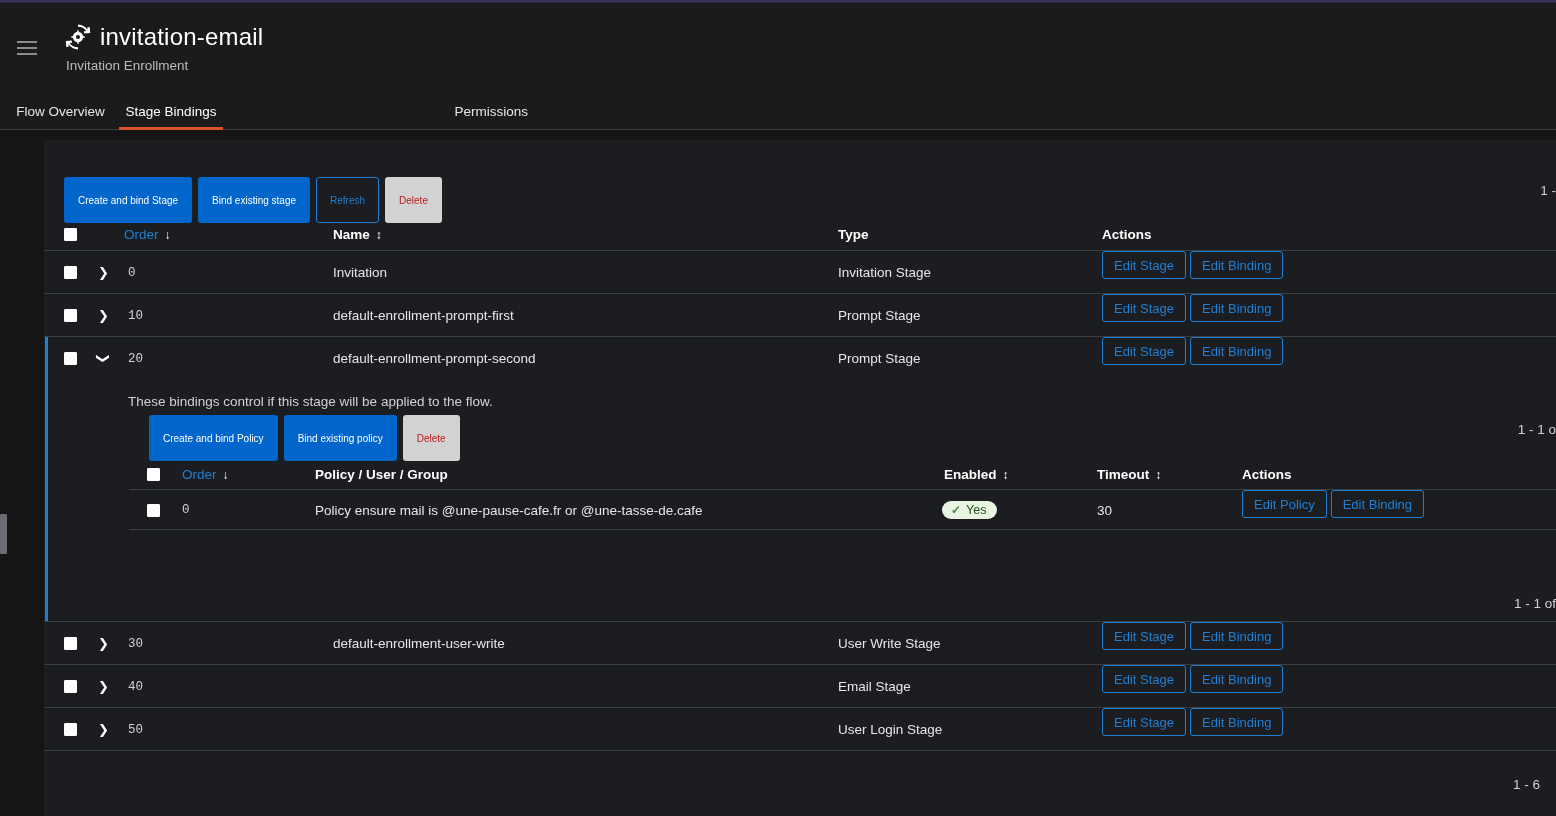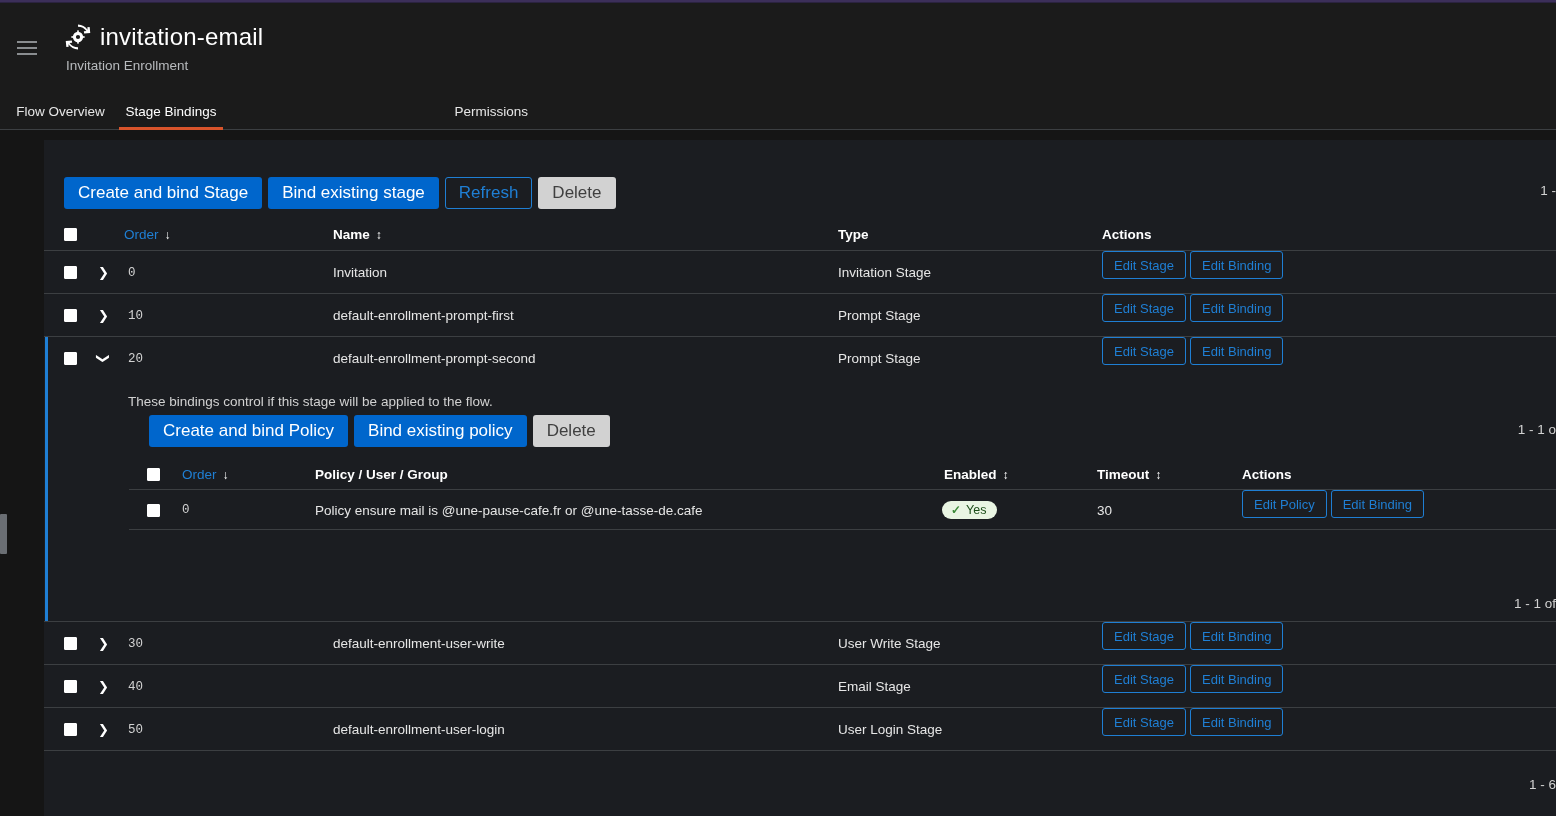--- a/index.html
+++ b/index.html
@@ -68,28 +68,28 @@
     background: #151515;
   }
   .card {
     position: absolute; left: 44px; top: 9px; width: 1512px; height: 676px;
     background: #1b1d21;
   }
 
   
   .toolbar { position: absolute; left: 20px; top: 37px; display: flex; gap: 6px; }
   .btn {
-    height: 32px; padding: 0 13px; font-size: 17px; border-radius: 3px;
+    height: 46px; padding: 0 13px; font-size: 10px; border-radius: 3px;
     display: flex; align-items: center; justify-content: center;
     cursor: pointer; white-space: nowrap; border: 1px solid transparent;
     font-family: "Liberation Sans", sans-serif;
   }
   .btn-primary { background: #0066cc; color: #fff; }
   .btn-outline { background: transparent; color: #1f7fd4; border-color: #1f7fd4; }
-  .btn-grey { background: #d2d2d2; color: #404040; }
+  .btn-grey { background: #d2d2d2; color: #b91c1c; }
 
   .pagination-top {
     position: absolute; right: 0px; top: 43px;
     font-size: 13.5px; color: #d2d2d2; white-space: nowrap;
   }
 
   
   .table { position: absolute; left: 0; top: 78px; width: 1512px; }
   .thead {
     position: relative; height: 33px; border-bottom: 1px solid #3c3f42;
@@ -159,21 +159,21 @@
     background: #e9f5e3; color: #1e4f1b; border-radius: 20px;
     padding: 3px 11px 3px 9px; font-size: 12.5px; line-height: 1;
   }
   .badge .tick { color: #3c8a38; font-size: 12px; font-weight: bold; }
   .pagination-inner-bottom {
     position: absolute; right: 0px; bottom: 10px;
     font-size: 13.5px; color: #d2d2d2; white-space: nowrap;
   }
 
   .pagination-bottom {
-    position: absolute; right: 0px; font-size: 13.5px; color: #d2d2d2; white-space: nowrap;
+    position: absolute; right: 16px; font-size: 13.5px; color: #d2d2d2; white-space: nowrap;
   }
 
   
   .scroll-rail {
     position: absolute; left: 0; top: 131px; width: 7px; height: 685px;
     background: transparent;
   }
   .scroll-thumb {
     position: absolute; left: 0; top: 383px; width: 7px; height: 40px;
     background: #6a6e73; border-radius: 1px; cursor: pointer;
@@ -388,21 +388,20 @@
       </div>
 
       <div class="row">
         <div class="cell" style="left:20px;">
           <div class="chk"></div>
         </div>
         <div class="cell" style="left:54px;">
           <div class="chev">❯</div>
         </div>
         <div class="cell mono" style="left:84px;">50</div>
-        <div class="cell" style="left:289px;">default-enrollment-user-login</div>
         <div class="cell" style="left:794px;">User Login Stage</div>
         <div class="actions" style="left:1058px;">
           <div class="btn-sm">Edit Stage</div>
           <div class="btn-sm">Edit Binding</div>
         </div>
       </div>
 
     </div>
 
     <div class="pagination-bottom" style="top:637px;">1 - 6</div>

